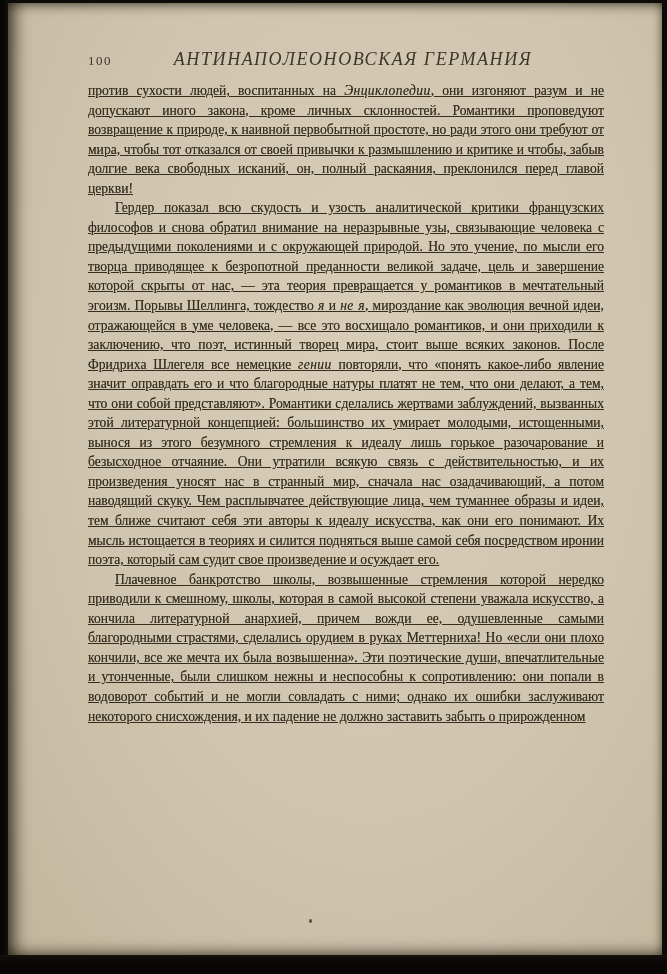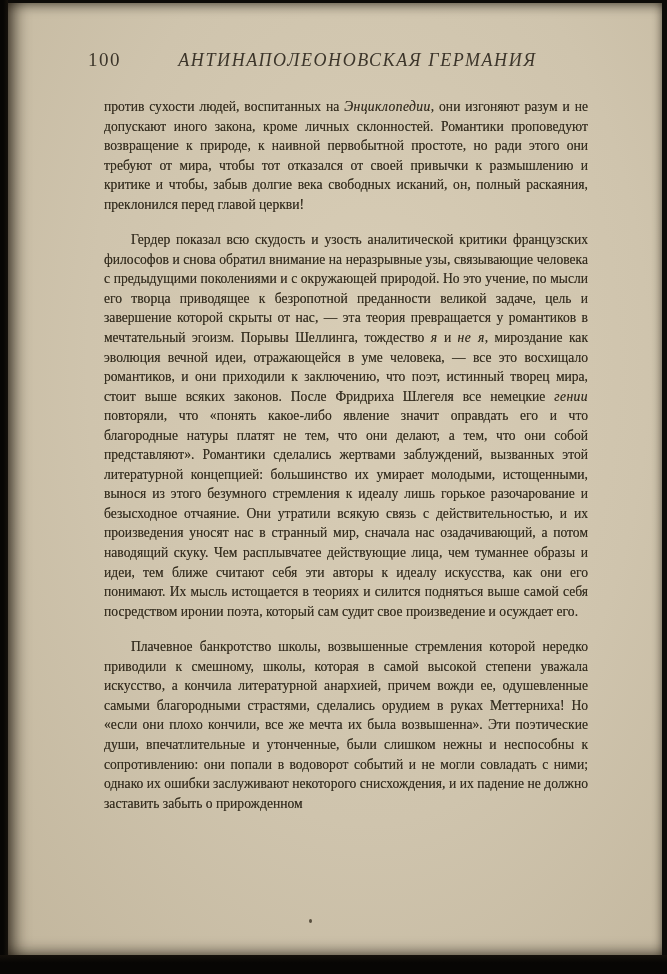--- a/index.html
+++ b/index.html
@@ -23,43 +23,44 @@
       inset -8px 0 10px -7px rgba(20,14,6,.45),
       inset 0 -12px 14px -9px rgba(20,14,6,.5);
   }
   .head{
     position:absolute;
     top:46px;left:80px;width:516px;
     display:flex;align-items:baseline;
     color:#3c352a;
   }
   .pagenum{
-    font-size:19px;
+    font-size:13px;
     letter-spacing:1.5px;
   }
   .runtitle{
     flex:1;
     text-align:center;
     font-style:italic;
     font-size:18px;
     letter-spacing:1.6px;
     white-space:nowrap;
     padding-right:10px;
   }
   .body-text{
     position:absolute;
     top:78px;left:80px;width:516px;
     font-size:13.6px;
     line-height:19.55px;
     color:#352e20;
     text-shadow:0 0 .4px rgba(53,46,32,.65);
   }
   .para{
-    margin:16px;
+    margin:0;
     text-align:justify;
+    text-decoration:underline;
   }
   .para.indent{text-indent:27px;}
   .para em{font-style:italic;letter-spacing:.4px;}
   .speck{
     position:absolute;
     left:301px;bottom:32px;
     width:3px;height:4px;
     background:#3a3122;
     border-radius:50%;
     opacity:.8;

